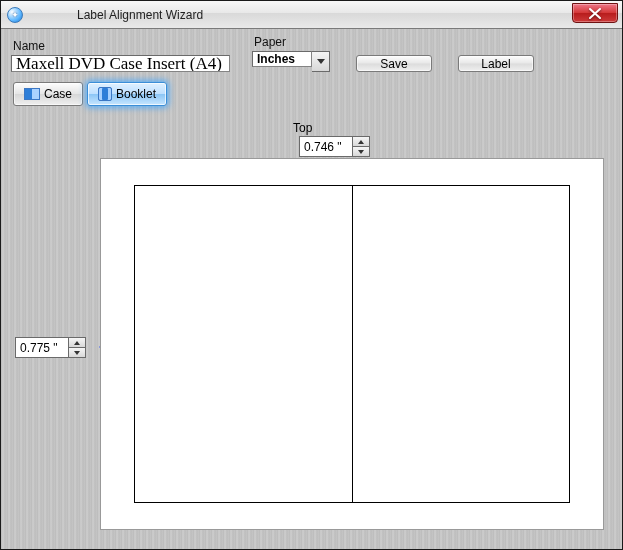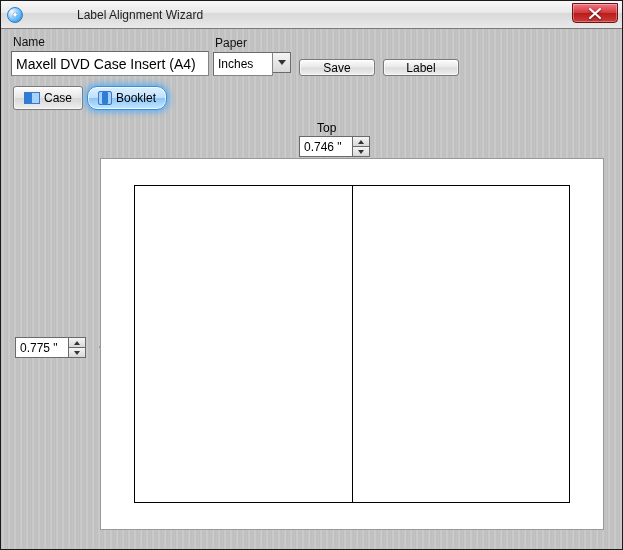--- a/index.html
+++ b/index.html
@@ -37,37 +37,38 @@
     display:flex; align-items:center; justify-content:center;
     color:#fff; font-weight:bold;
     box-shadow:inset 0 0 0 1px rgba(255,255,255,0.3);
     cursor:pointer;
   }
   .close-btn svg { filter: drop-shadow(0 1px 1px rgba(0,0,0,0.5)); }
 
   .form-row {
     display:flex; align-items:flex-end;
     padding:6px 7px 8px 10px;
-    gap:4px;
+    gap:22px;
   }
   .field { display:flex; flex-direction:column; }
   .field-label { color:#111; margin:0 0 2px 2px; }
   .text-input {
-    height:25px; background:#fff; border:1px solid #848484;
+    height:17px; background:#fff; border:1px solid #848484;
     border-top-color:#6a6a6a; border-left-color:#6a6a6a;
-    padding:2px 4px; font-family:Liberation Sans, sans-serif; font-size:14px;
+    padding:2px 4px; font-family:Liberation Serif, serif; font-size:17px;
   }
   .select-wrap {
     display:flex;
   }
   .select-box {
-    height:24px; background:#fff; border:1px solid #848484;
+    height:16px; background:#fff; border:1px solid #848484;
     border-top-color:#6a6a6a; border-left-color:#6a6a6a;
     padding:2px 4px; display:flex; align-items:center;
     white-space:nowrap;
+    font-weight:bold;
   }
   .select-btn {
     width:18px; height:21px;
     background: linear-gradient(to bottom,#f5f5f5,#d8d8d8);
     border:1px solid #6a6a6a; border-left:0;
     display:flex; align-items:center; justify-content:center;
     cursor:pointer;
   }
   .btn {
     height:17px; min-width:76px;
@@ -91,38 +92,37 @@
     display:flex; align-items:center; justify-content:center;
     gap:4px; padding:0 10px;
     cursor:pointer;
     position:relative;
     box-shadow: inset 0 0 0 1px rgba(255,255,255,0.6);
   }
   .tab.active {
     background: linear-gradient(to bottom,#dff0ff 0%,#bfe0ff 48%,#8cc6f6 52%,#c7e6ff 100%);
     border-color:#3a8ed8;
     box-shadow: 0 0 6px 2px rgba(83,171,247,0.9), inset 0 0 0 1px rgba(255,255,255,0.7);
-    border-radius: 10px;
   }
   .tab-icon {
     width:16px; height:12px; border:1px solid #3b77c4; background:#3fa0ff;
     display:inline-flex;
   }
   .tab-icon.case {
     background: linear-gradient(to right,#2e7ed8 50%,#aad2ff 50%);
   }
   .tab-icon.booklet {
     width:14px; height:14px; background:#2e7ed8;
     border-radius:2px;
     box-shadow: inset 3px 0 0 #a8d1ff, inset -3px 0 0 #a8d1ff;
   }
   .canvas-area { flex:1; position:relative; }
 
   .margin-label { position:absolute; color:#000; }
-  .margin-label.top { left:316px; top:120px; }
+  .margin-label.top { left:292px; top:120px; }
   .margin-label.left { left:14px; top:322px;margin-top:12px; }
 
   .spinner {
     position:absolute;
     display:flex;
     height:21px;
   }
   .spinner-input {
     width:54px; height:21px; background:#fff; border:1px solid #6a6a6a;
     font-family:inherit; font-size:12px; padding:2px 4px;

